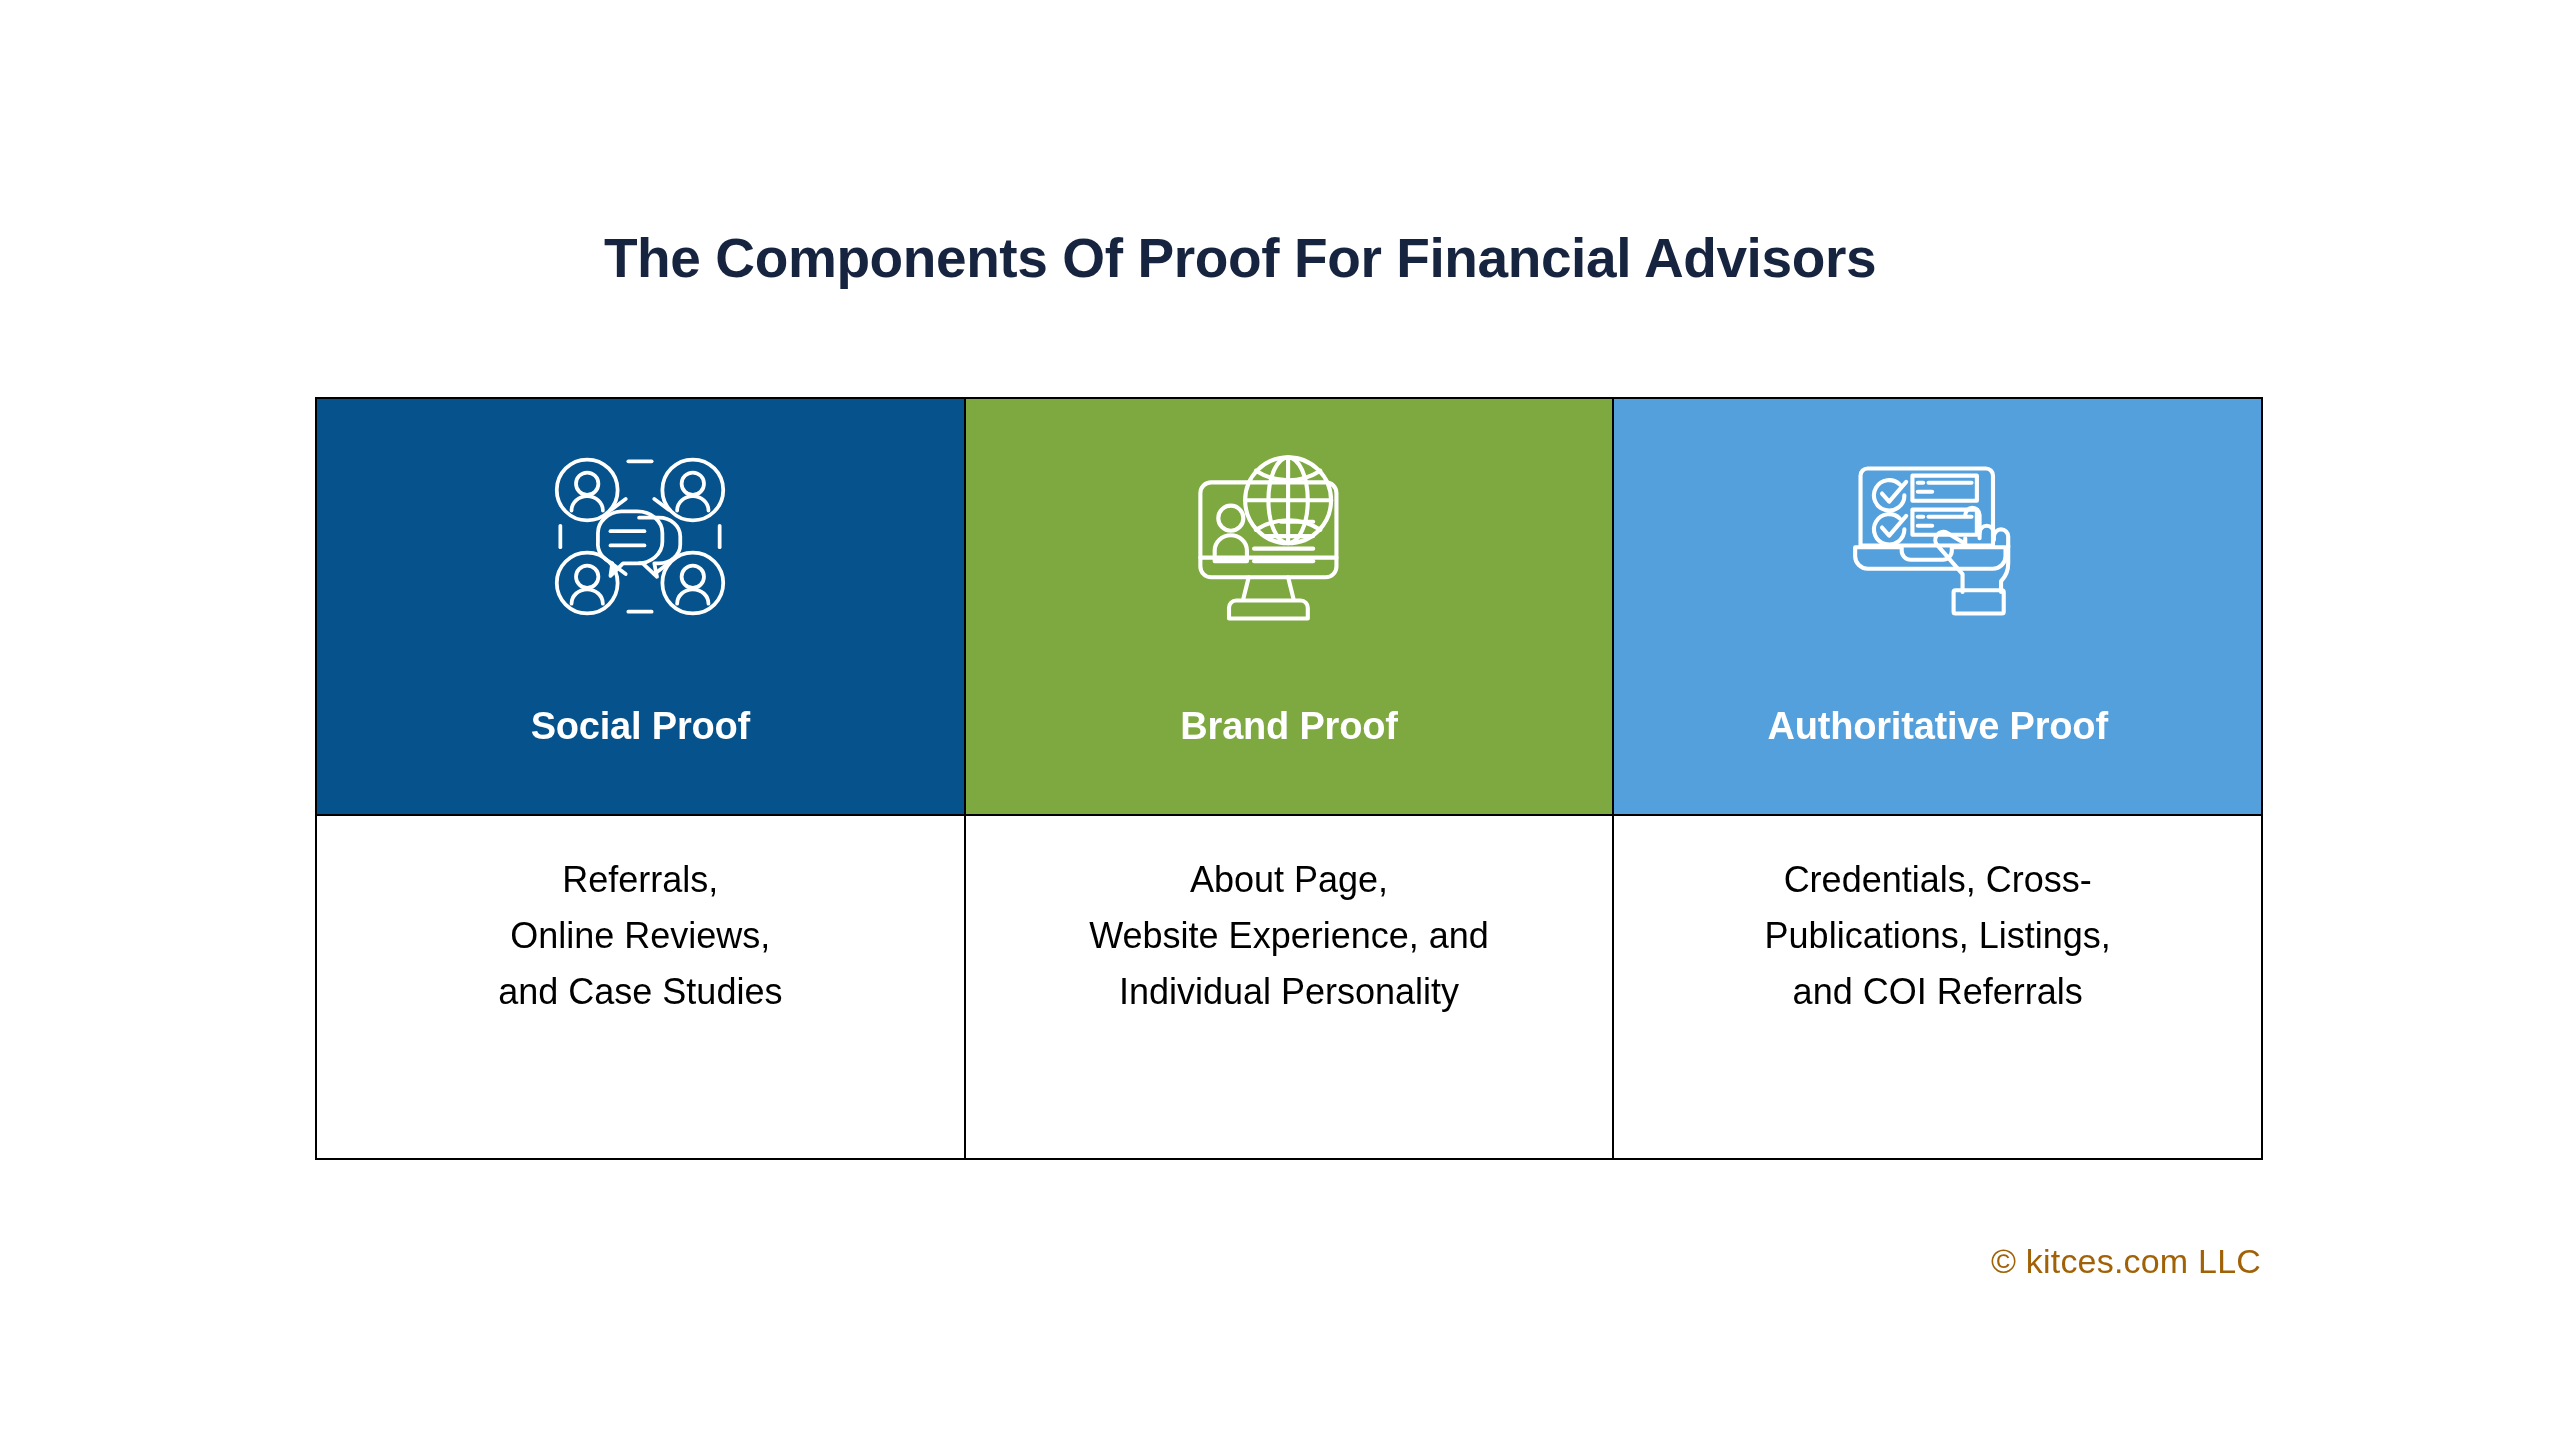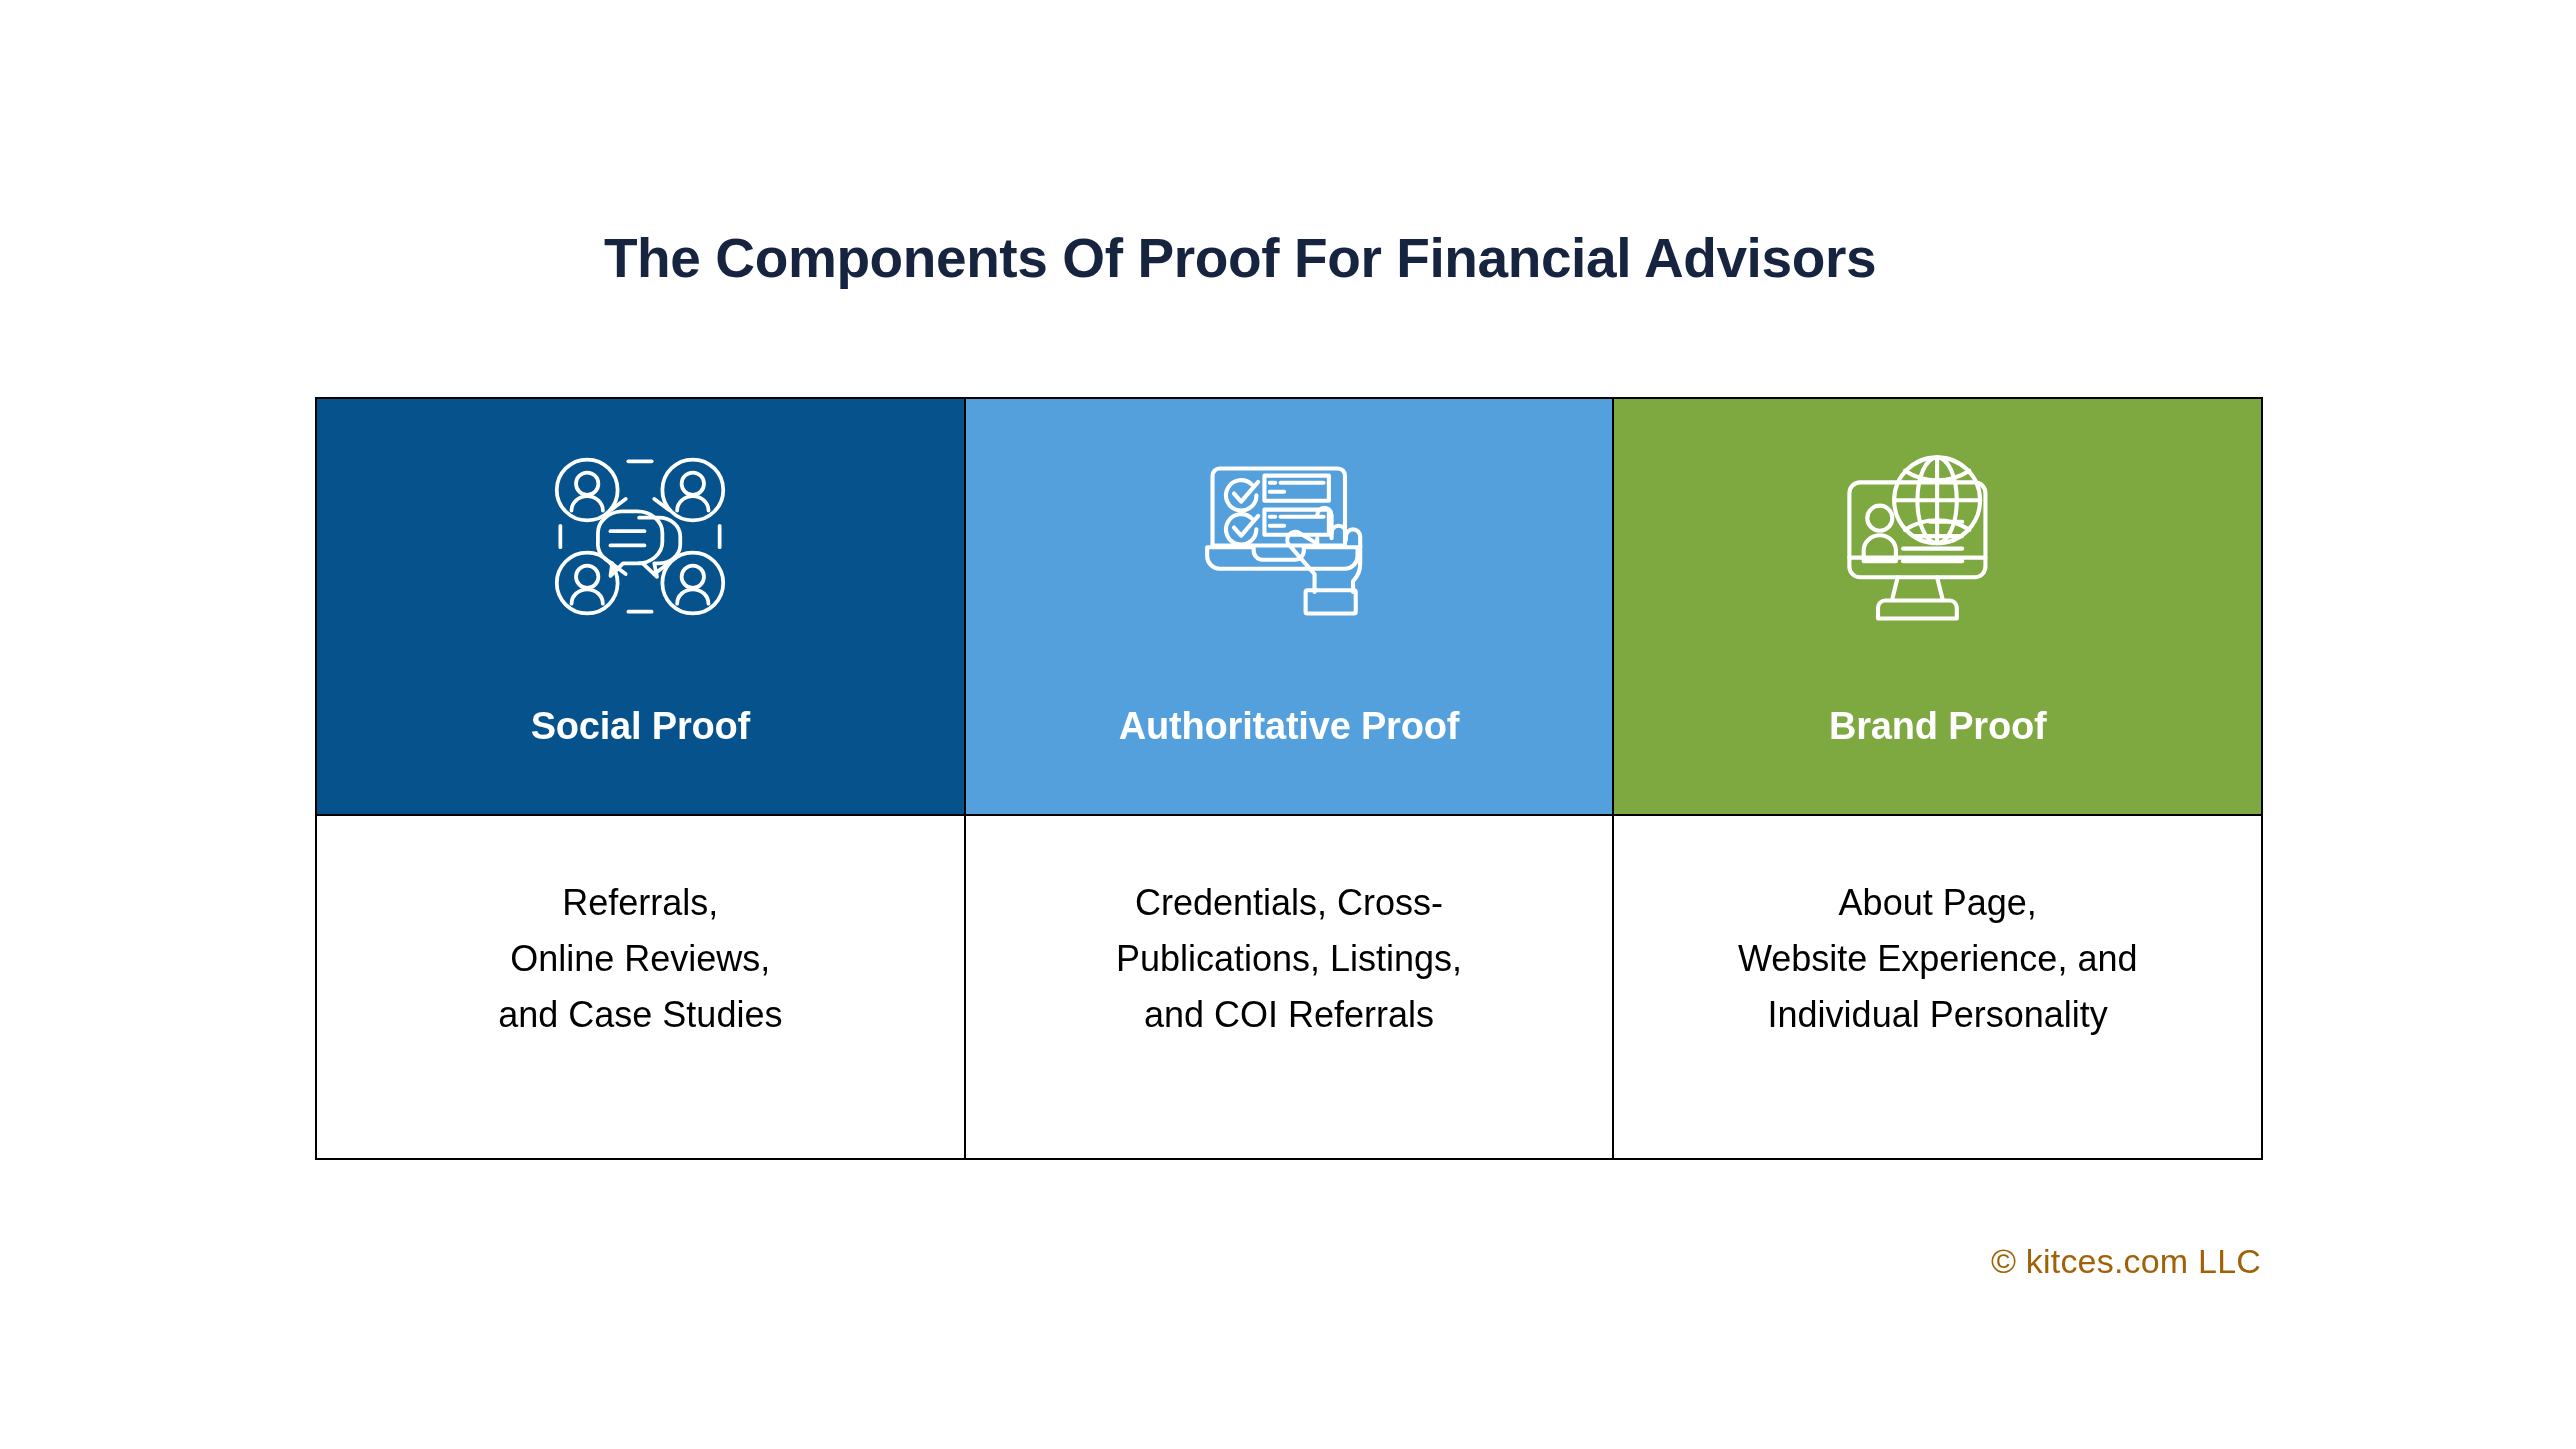--- a/index.html
+++ b/index.html
@@ -95,21 +95,21 @@
     letter-spacing: -0.2px;
     line-height: 1.1;
     white-space: nowrap;
   }
 
   .col-body {
     flex: 1 1 auto;
     display: flex;
     align-items: flex-start;
     justify-content: center;
-    padding-top: 59px;
+    padding-top: 36px;
     box-sizing: border-box;
   }
   .col-body-text {
     text-align: center;
     font-size: 36px;
     font-weight: normal;
     line-height: 1.56;
     color: #000000;
     white-space: pre-line;
   }
@@ -171,20 +171,57 @@
             <path d="M72 94 h38"></path>
             <path d="M72 110 h38"></path>
           </svg>
         </div>
         <div class="col-head-label">Social Proof</div>
       </div>
       <div class="col-body">
         <div class="col-body-text">Referrals,
 Online Reviews,
 and Case Studies</div>
+      </div>
+    </div>
+
+    <div class="col">
+      <div class="col-head c3">
+        <div class="icon-wrap">
+          <svg width="188" height="188" viewBox="0 0 210 210" fill="none" stroke="#ffffff" stroke-width="4.6" stroke-linecap="round" stroke-linejoin="round">
+
+            <path d="M18 44 h128 a12 12 0 0 1 12 12 v82 a12 12 0 0 1 -12 12 h-128 a12 12 0 0 1 -12 -12 v-82 a12 12 0 0 1 12 -12 z"></path>
+            <path d="M6 128 h152"></path>
+
+            <path d="M60 150 l-6 24"></path>
+            <path d="M104 150 l6 24"></path>
+            <path d="M46 176 h72 a8 8 0 0 1 8 8 v12 h-88 v-12 a8 8 0 0 1 8 -8 z"></path>
+
+            <circle cx="104" cy="64" r="48"></circle>
+            <path d="M104 16 v96"></path>
+            <path d="M56 64 h96"></path>
+            <ellipse cx="104" cy="64" rx="22" ry="48"></ellipse>
+            <path d="M68 31 a66 66 0 0 0 72 0"></path>
+            <path d="M68 97 a66 66 0 0 1 72 0"></path>
+
+            <circle cx="40" cy="84" r="14"></circle>
+            <path d="M22 120 a18 17 0 0 1 36 0 v12 h-36 z"></path>
+
+            <path d="M96 88 h36"></path>
+            <path d="M78 104 h54"></path>
+            <path d="M66 118 h66"></path>
+            <path d="M66 132 h66"></path>
+          </svg>
+        </div>
+        <div class="col-head-label">Brand Proof</div>
+      </div>
+      <div class="col-body">
+        <div class="col-body-text">About Page,
+Website Experience, and
+Individual Personality</div>
       </div>
     </div>
 
     <div class="col">
       <div class="col-head c2">
         <div class="icon-wrap">
           <svg width="179" height="179" viewBox="0 0 200 200" fill="none" stroke="#ffffff" stroke-width="4.6" stroke-linecap="round" stroke-linejoin="round">
 
             <path d="M22 24 h132 a8 8 0 0 1 8 8 v78 h-148 v-78 a8 8 0 0 1 8 -8 z"></path>
 
@@ -216,55 +253,18 @@
         </div>
         <div class="col-head-label">Authoritative Proof</div>
       </div>
       <div class="col-body">
         <div class="col-body-text">Credentials, Cross-
 Publications, Listings,
 and COI Referrals</div>
       </div>
     </div>
 
-    <div class="col">
-      <div class="col-head c3">
-        <div class="icon-wrap">
-          <svg width="188" height="188" viewBox="0 0 210 210" fill="none" stroke="#ffffff" stroke-width="4.6" stroke-linecap="round" stroke-linejoin="round">
-
-            <path d="M18 44 h128 a12 12 0 0 1 12 12 v82 a12 12 0 0 1 -12 12 h-128 a12 12 0 0 1 -12 -12 v-82 a12 12 0 0 1 12 -12 z"></path>
-            <path d="M6 128 h152"></path>
-
-            <path d="M60 150 l-6 24"></path>
-            <path d="M104 150 l6 24"></path>
-            <path d="M46 176 h72 a8 8 0 0 1 8 8 v12 h-88 v-12 a8 8 0 0 1 8 -8 z"></path>
-
-            <circle cx="104" cy="64" r="48"></circle>
-            <path d="M104 16 v96"></path>
-            <path d="M56 64 h96"></path>
-            <ellipse cx="104" cy="64" rx="22" ry="48"></ellipse>
-            <path d="M68 31 a66 66 0 0 0 72 0"></path>
-            <path d="M68 97 a66 66 0 0 1 72 0"></path>
-
-            <circle cx="40" cy="84" r="14"></circle>
-            <path d="M22 120 a18 17 0 0 1 36 0 v12 h-36 z"></path>
-
-            <path d="M96 88 h36"></path>
-            <path d="M78 104 h54"></path>
-            <path d="M66 118 h66"></path>
-            <path d="M66 132 h66"></path>
-          </svg>
-        </div>
-        <div class="col-head-label">Brand Proof</div>
-      </div>
-      <div class="col-body">
-        <div class="col-body-text">About Page,
-Website Experience, and
-Individual Personality</div>
-      </div>
-    </div>
-
   </div>
 
   <div class="copyright">© kitces.com LLC</div>
 
 </div>
 
 
 </body></html>

